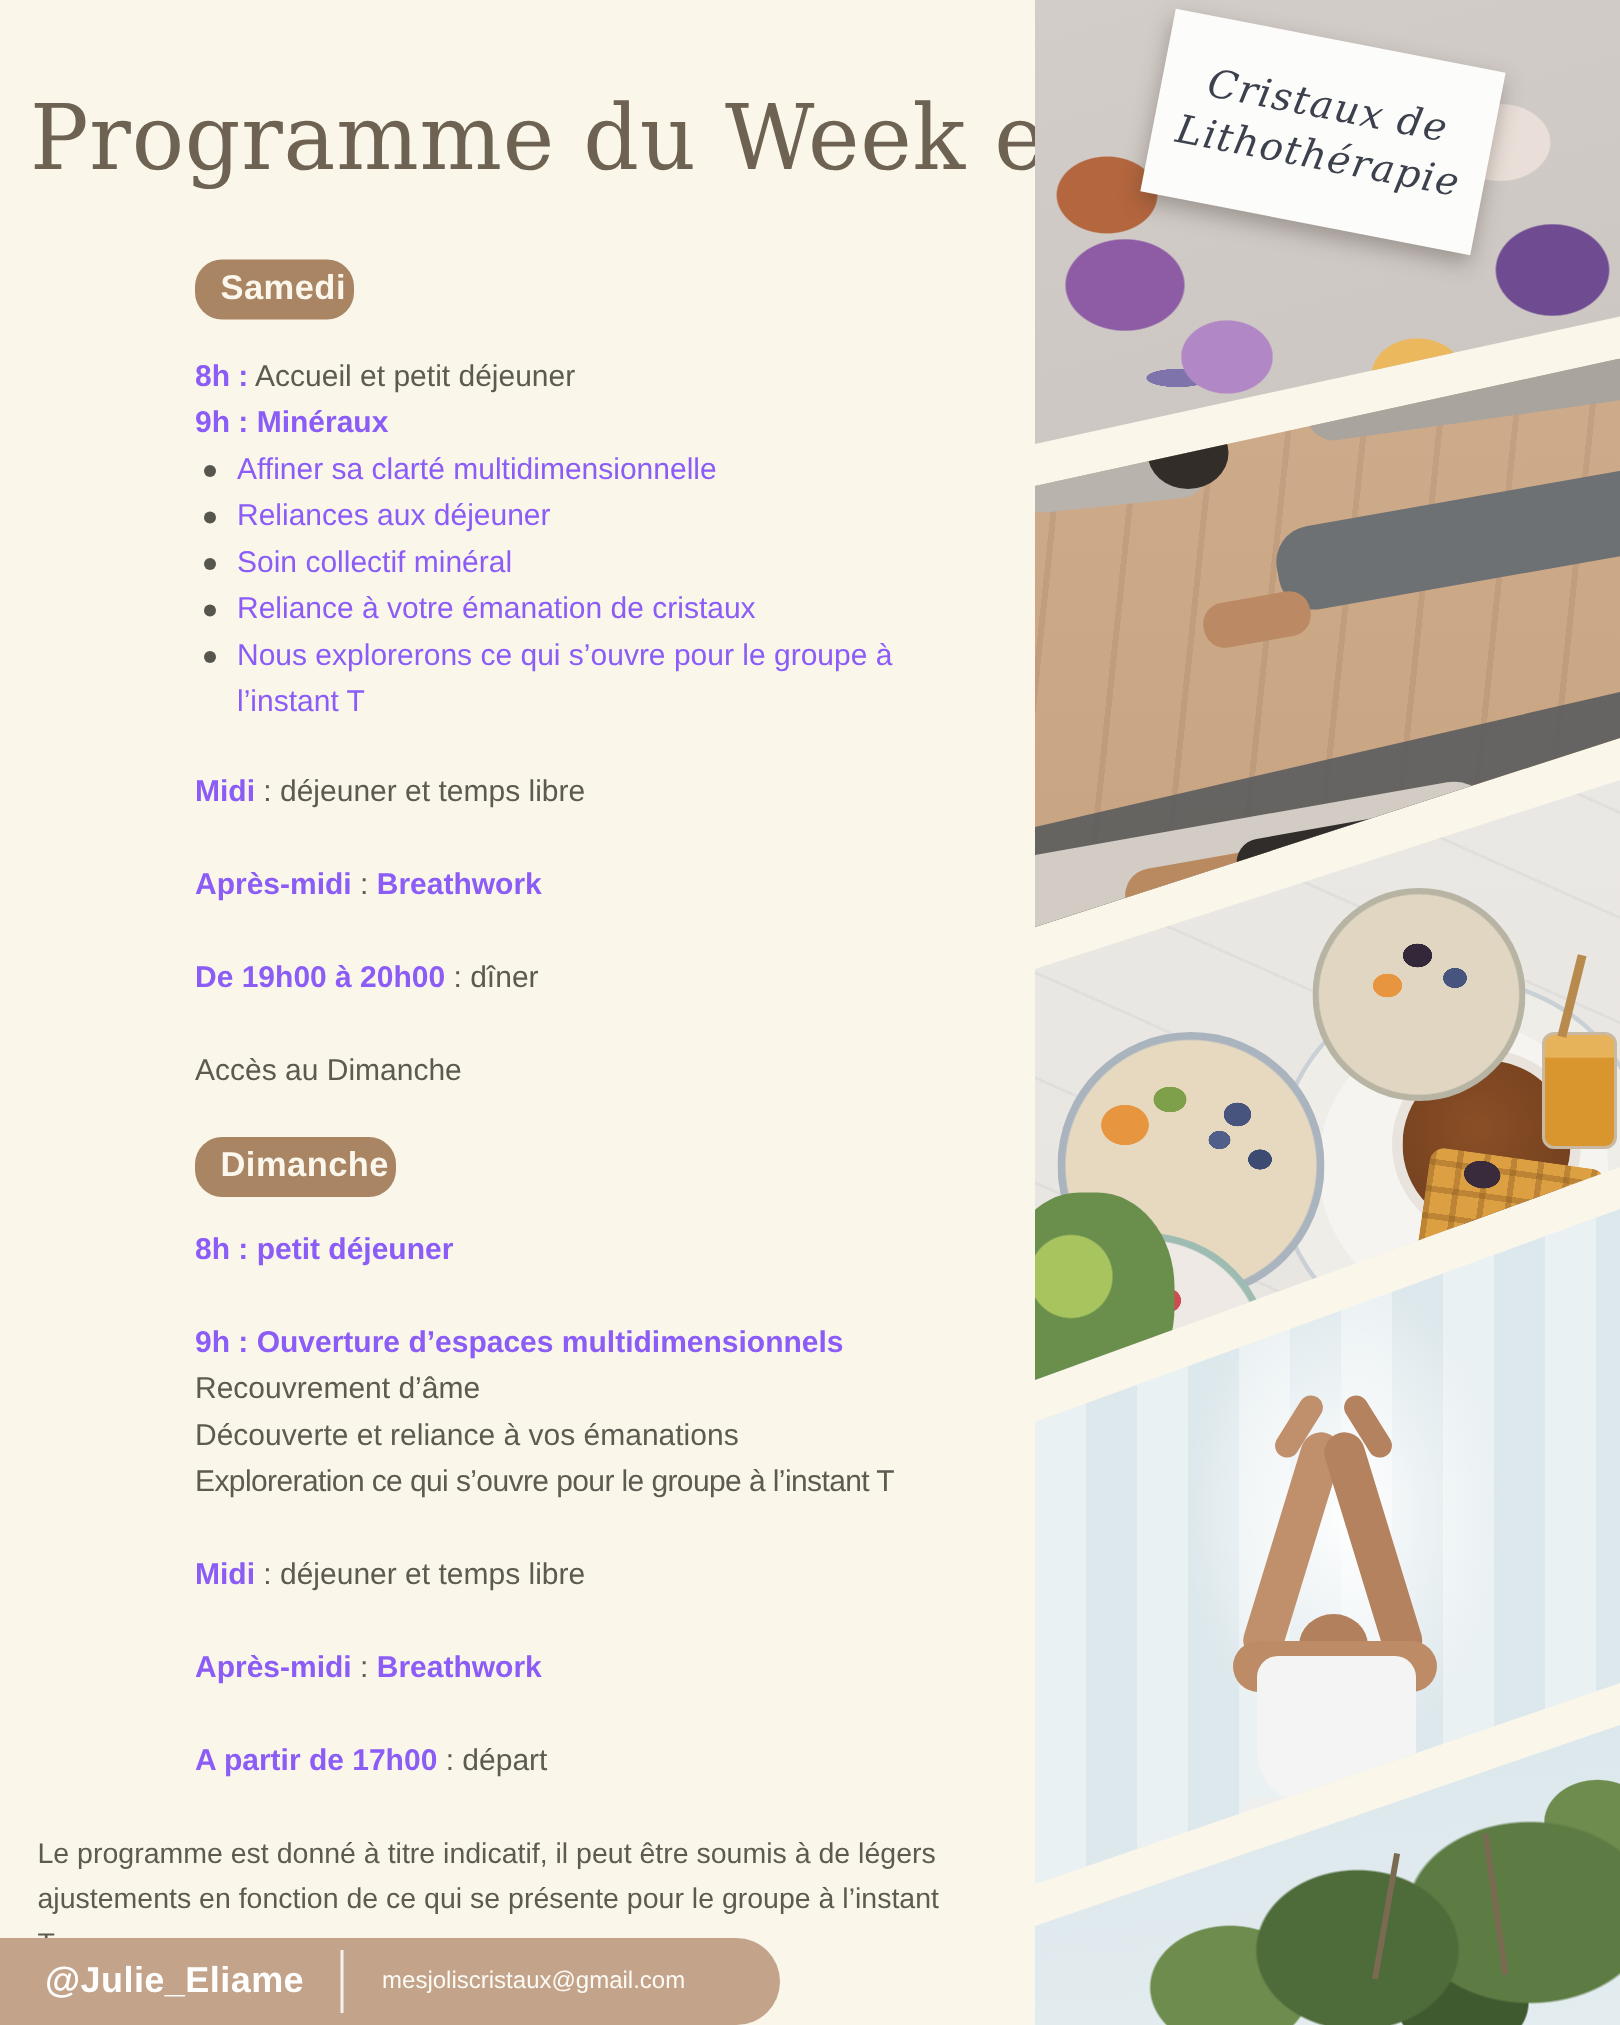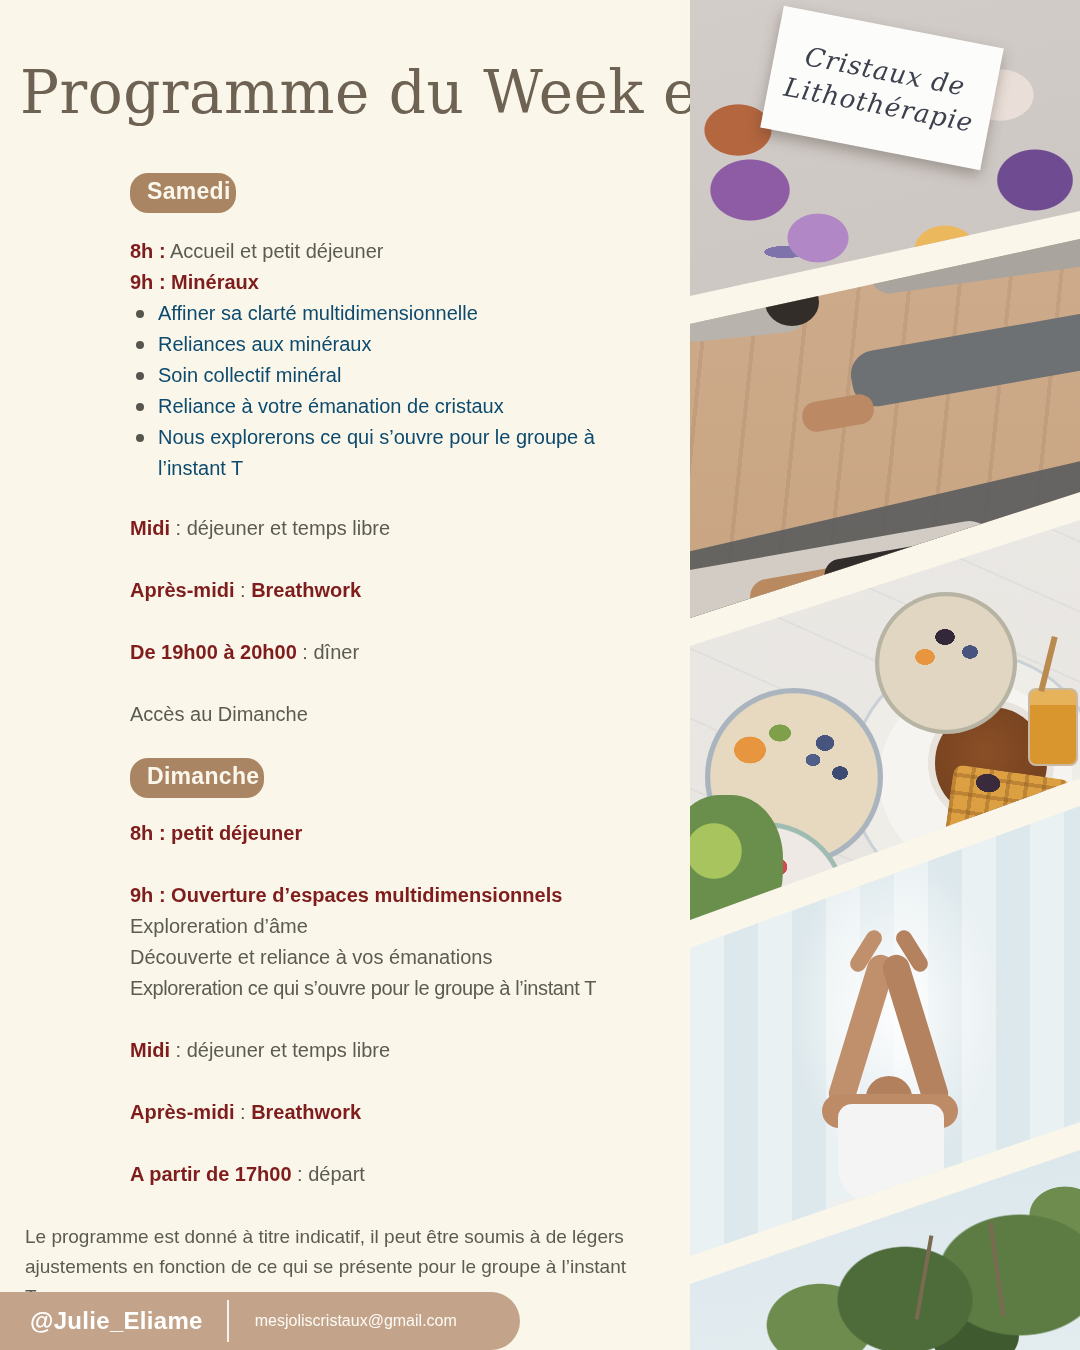--- a/index.html
+++ b/index.html
@@ -6,28 +6,28 @@
   body{font-family:"Liberation Sans",sans-serif;background:#e8e4d8;}
   .canvas{position:relative;width:1080px;height:1350px;background:#FAF6EA;overflow:hidden;}
 
   
   .title{position:absolute;left:20px;top:58px;width:665px;font-family:"DejaVu Serif",serif;
          font-size:58px;font-weight:400;color:#6E6253;letter-spacing:.5px;white-space:nowrap;
          transform:scaleY(1.04);}
 
   
   .line{position:absolute;left:130px;width:560px;font-size:20px;line-height:30px;color:#5C5B52;}
-  .line b{font-weight:700;color:#7f1d1d;}
+  .line b{font-weight:700;color:#8b5cf6;}
   .tight{letter-spacing:-0.4px;}
 
   .badge{position:absolute;left:130px;background:#A98564;color:#FBF7EC;font-weight:700;
          font-size:23px;padding:5px 5px 8px 17px;border-radius:18px;letter-spacing:.3px;}
 
   ul.bullets{position:absolute;left:130px;top:298px;width:510px;margin:0;padding:0;list-style:none;
-             font-size:20px;line-height:31px;color:#0c4a6e;}
+             font-size:20px;line-height:31px;color:#8b5cf6;}
   ul.bullets li{position:relative;padding-left:28px;}
   ul.bullets li::before{content:"";position:absolute;left:6px;top:12px;width:8px;height:8px;
              border-radius:50%;background:#57564E;}
 
   
   .note{position:absolute;left:25px;top:1222px;width:615px;font-size:19px;line-height:30px;color:#5C5B52;}
   .bottombar{position:absolute;left:0;top:1292px;width:520px;height:58px;background:#C3A48B;
              border-radius:0 36px 36px 0;display:flex;align-items:center;}
   .handle{font-weight:700;font-size:24px;color:#FFFFFF;margin-left:30px;letter-spacing:.3px;}
   .vdiv{width:2px;height:42px;background:rgba(255,255,255,.85);margin:0 26px 0 24px;}
@@ -146,38 +146,38 @@
 
   <div class="badge" style="top:173px;">
     <span>Samedi</span>
   </div>
 
   <div class="line" style="top:236px;"><b>8h :</b><span> Accueil et petit déjeuner</span></div>
   <div class="line" style="top:267px;"><b>9h : Minéraux</b></div>
 
   <ul class="bullets">
     <li>Affiner sa clarté multidimensionnelle</li>
-    <li>Reliances aux minéraux</li>
+    <li>Reliances aux déjeuner</li>
     <li>Soin collectif minéral</li>
     <li>Reliance à votre émanation de cristaux</li>
     <li>Nous explorerons ce qui s’ouvre pour le groupe à l’instant T</li>
   </ul>
 
   <div class="line" style="top:513px;"><b>Midi</b><span> : déjeuner et temps libre</span></div>
   <div class="line" style="top:575px;"><b>Après-midi</b><span> : </span><b>Breathwork</b></div>
   <div class="line" style="top:637px;"><b>De 19h00 à 20h00</b><span> : dîner</span></div>
   <div class="line" style="top:699px;">Accès au Dimanche</div>
 
   <div class="badge" style="top:758px;">
     <span>Dimanche</span>
   </div>
 
   <div class="line" style="top:818px;"><b>8h : petit déjeuner</b></div>
   <div class="line" style="top:880px;"><b>9h : Ouverture d’espaces multidimensionnels</b></div>
-  <div class="line" style="top:911px;">Exploreration d’âme</div>
+  <div class="line" style="top:911px;">Recouvrement d’âme</div>
   <div class="line" style="top:942px;">Découverte et reliance à vos émanations</div>
   <div class="line tight" style="top:973px;white-space:nowrap;">Exploreration ce qui s’ouvre pour le groupe à l’instant T</div>
 
   <div class="line" style="top:1035px;"><b>Midi</b><span> : déjeuner et temps libre</span></div>
   <div class="line" style="top:1097px;"><b>Après-midi</b><span> : </span><b>Breathwork</b></div>
   <div class="line" style="top:1159px;"><b>A partir de 17h00</b><span> : départ</span></div>
 
   <div class="note">Le programme est donné à titre indicatif, il peut être soumis à de légers ajustements en fonction de ce qui se présente pour le groupe à l’instant T.</div>
 
   <div class="bottombar">

